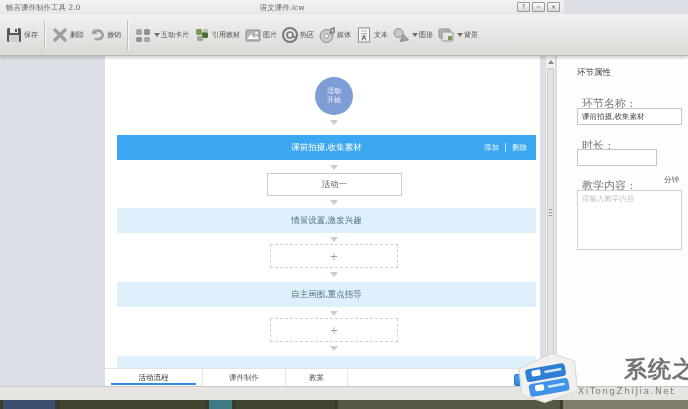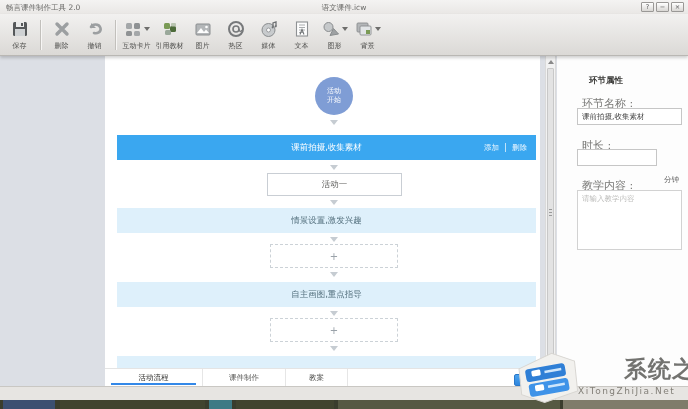--- a/index.html
+++ b/index.html
@@ -1,32 +1,32 @@
 <!DOCTYPE html>
 <html><head>
 <meta charset="utf-8">
 <style>
   * { margin:0; padding:0; box-sizing:border-box; }
   body { font-family:"DejaVu Sans","Liberation Sans",sans-serif; background:#888; }
   #app { position:relative; width:688px; height:409px; background:#dcdfe5; overflow:hidden; }
 
   
-  .titlebar { position:absolute; left:0; top:0; width:688px; height:14px;
+  .titlebar { position:absolute; left:0; top:0; width:564px; height:14px;
     background:linear-gradient(#f4f3f2,#e9e7e5); }
   .app-title { position:absolute; left:6px; top:3px; font-size:7.5px; color:#6b6b69; }
   .doc-title { position:absolute; left:0; right:0; top:3px; text-align:center; font-size:7.5px; color:#6b6b69; }
   .winbtns { position:absolute; right:4px; top:2px; display:flex; gap:2px; }
   .winbtn { width:13px; height:10px; font-size:6.5px; line-height:8px; text-align:center;
     color:#555; background:linear-gradient(#ffffff,#d9d7d4); border:1px solid #9a9896; border-radius:1px; }
 
   
   .toolbar { position:absolute; left:0; top:14px; width:688px; height:42px;
     background:linear-gradient(#f2f1f0,#dbd9d6); border-bottom:1px solid #b9b7b3;
     box-shadow:0 2px 3px rgba(0,0,0,0.18); display:flex; align-items:center; padding-left:3px; z-index:5; }
-  .tbtn { min-width:33px; padding:0 2px; height:38px; display:flex; flex-direction:column;
+  .tbtn { min-width:33px; padding:0 2px; height:38px; display:flex; 
     align-items:center; justify-content:center; gap:1px; }
   .tbtn .iconrow { display:flex; align-items:center; gap:2px; height:21px; }
   .tbtn .tlabel { font-size:7px; color:#4d4d4b; white-space:nowrap; }
   .tsep { width:1px; height:30px; background:#c2c0bc; margin:0 4px; box-shadow:1px 0 0 #f7f6f5; }
   .caret { width:0; height:0; border-left:3px solid transparent; border-right:3px solid transparent;
     border-top:4px solid #6e6e6c; }
 
   
   .canvas { position:absolute; left:105px; top:56px; width:435px; height:312px; background:#ffffff; }
   .flow-circle { position:absolute; left:210px; top:21px; width:38px; height:38px; border-radius:50%;
@@ -71,21 +71,21 @@
   .vscroll .arr.up { top:4px; border-bottom:4px solid #8a8a8a; }
   .vscroll .arr.down { bottom:4px; border-top:4px solid #8a8a8a; }
   .vscroll .thumb { position:absolute; left:1px; top:12px; width:7px; height:300px; background:#e3e3e3;
     border:1px solid #c8c8c8; border-radius:1px; }
   .vscroll .grip { position:absolute; left:1px; top:140px; width:3px; height:7px;
     border-top:1px solid #9a9a9a; border-bottom:1px solid #9a9a9a; }
   .vscroll .grip::after { content:""; position:absolute; left:0; top:2px; width:100%; height:1px; background:#9a9a9a; }
 
   
   .panel { position:absolute; left:557px; top:56px; width:131px; height:330px; background:#fdfdfd; }
-  .panel-title { position:absolute; left:32px; top:11px; font-size:8.5px; font-weight:bold; color:#3c3c3a;margin-top:8px; }
+  .panel-title { position:absolute; left:20px; top:11px; font-size:8.5px; font-weight:normal; color:#3c3c3a; }
   .plabel { position:absolute; left:25px; font-size:11px; color:#787876; }
   .pinput { position:absolute; left:20px; width:105px; height:17px; border:1px solid #c6c6c6; background:#fff;
     font-size:7.5px; color:#444; padding:0 4px; font-family:"DejaVu Sans","Liberation Sans",sans-serif; }
   .punit { position:absolute; font-size:7.5px; color:#666;margin-top:22px; }
   .ptextarea { position:absolute; left:20px; width:105px; height:60px; border:1px solid #d2d2d2; background:#fff;
     font-size:7.5px; color:#444; padding:3px 4px; resize:none;
     font-family:"DejaVu Sans","Liberation Sans",sans-serif; }
   .ptextarea::placeholder, .pinput::placeholder { color:#bdbdbb; }
 
   

